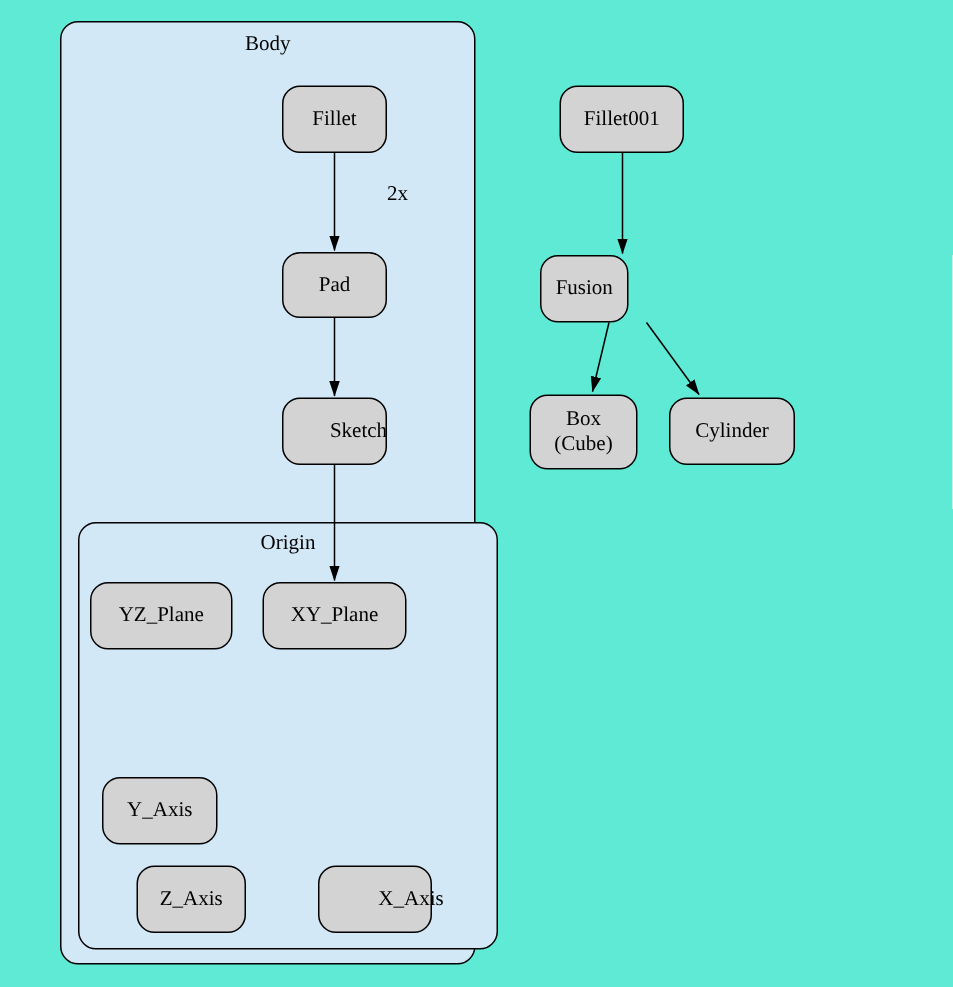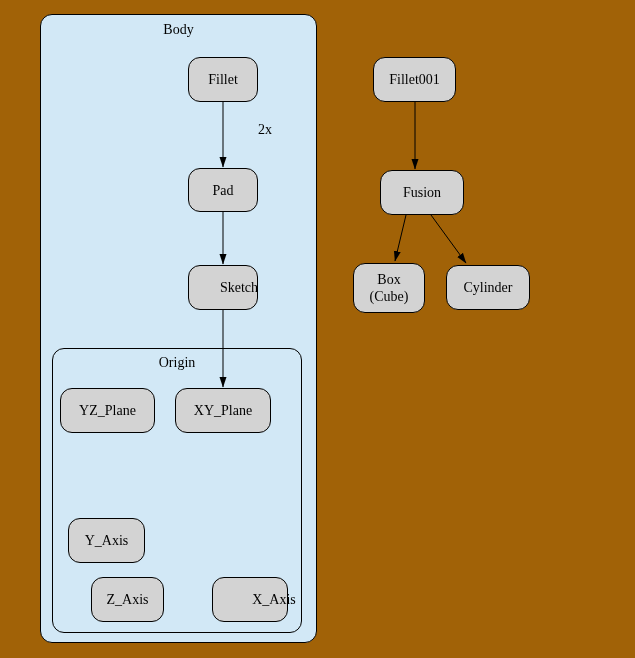--- a/index.html
+++ b/index.html
@@ -5,21 +5,21 @@
   html, body {
     margin: 0;
     padding: 0;
     background: #ffffff;
     font-family: "Liberation Serif", "DejaVu Serif", serif;
   }
   .canvas {
     position: relative;
     width: 635px;
     height: 658px;
-    background: #a16207;
+    background: #5eead4;
     overflow: hidden;
   }
   .cluster {
     position: absolute;
     background: var(--cluster-fill, #d2e8f6);
     border: 1px solid var(--line, #000000);
     border-radius: 12px;
     box-sizing: border-box;
   }
   .cluster-label {
@@ -63,21 +63,21 @@
 </style>
 </head>
 <body>
 
 <div class="canvas">
 
   <div class="cluster" style="left:40px; top:14px; width:277px; height:629px;">
     <div class="cluster-label" style="margin-top:7px;">Body</div>
   </div>
 
-  <div class="cluster" style="left:52px; top:348px; width:250px; height:285px;">
+  <div class="cluster" style="left:52px; top:348px; width:280px; height:285px;">
     <div class="cluster-label" style="margin-top:6px;">Origin</div>
   </div>
 
   <svg class="edges-layer" width="635" height="658" viewBox="0 0 635 658">
     <defs>
       <marker id="arrow" viewBox="0 0 11 11" refX="10" refY="5.5" markerWidth="11" markerHeight="11" orient="auto">
         <path d="M0,2 L10.5,5.5 L0,9 z" fill="#000000"></path>
       </marker>
     </defs>
     <line x1="223" y1="102" x2="223" y2="167" marker-end="url(#arrow)"></line>
@@ -94,18 +94,18 @@
   <div class="node" style="left:188px; top:168px; width:70px; height:44px;">Pad</div>
   <div class="node" style="left:188px; top:265px; width:70px; height:45px;padding-left:32px;">Sketch</div>
 
   <div class="node" style="left:60px; top:388px; width:95px; height:45px;">YZ_Plane</div>
   <div class="node" style="left:175px; top:388px; width:96px; height:45px;">XY_Plane</div>
   <div class="node" style="left:68px; top:483px; width:77px; height:45px;margin-top:35px;">Y_Axis</div>
   <div class="node" style="left:70px; top:577px; width:73px; height:45px;margin-left:21px;">Z_Axis</div>
   <div class="node" style="left:212px; top:577px; width:76px; height:45px;padding-left:48px;">X_Axis</div>
 
   <div class="node" style="left:373px; top:57px; width:83px; height:45px;">Fillet001</div>
-  <div class="node" style="left:380px; top:170px; width:84px; height:45px;">Fusion</div>
+  <div class="node" style="left:360px; top:170px; width:59px; height:45px;">Fusion</div>
   <div class="node" style="left:353px; top:263px; width:72px; height:50px;">Box
 (Cube)</div>
   <div class="node" style="left:446px; top:265px; width:84px; height:45px;">Cylinder</div>
 
 </div>
 
 </body></html>

